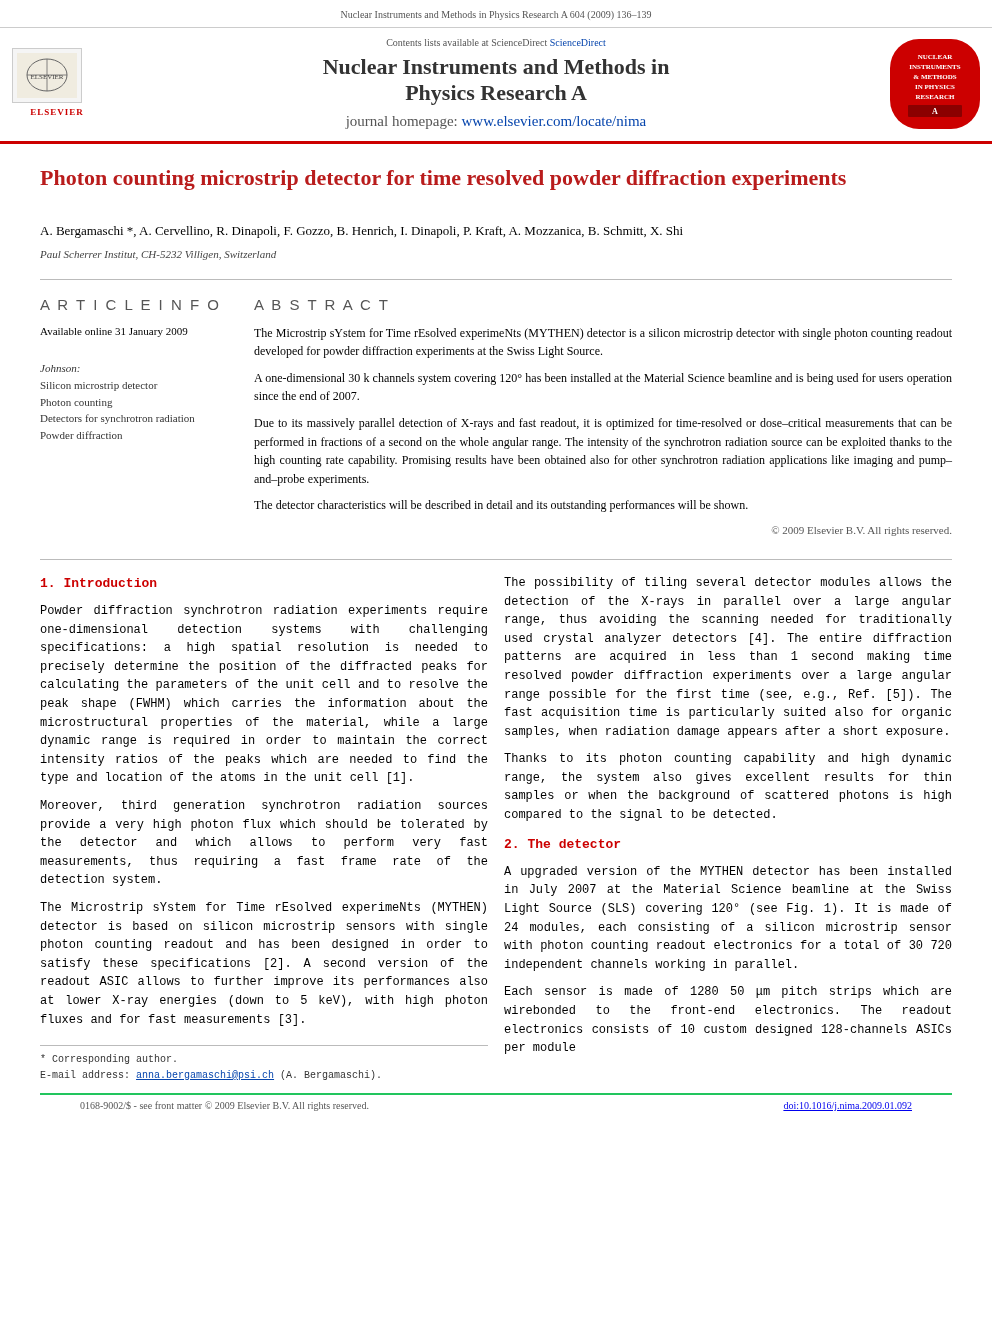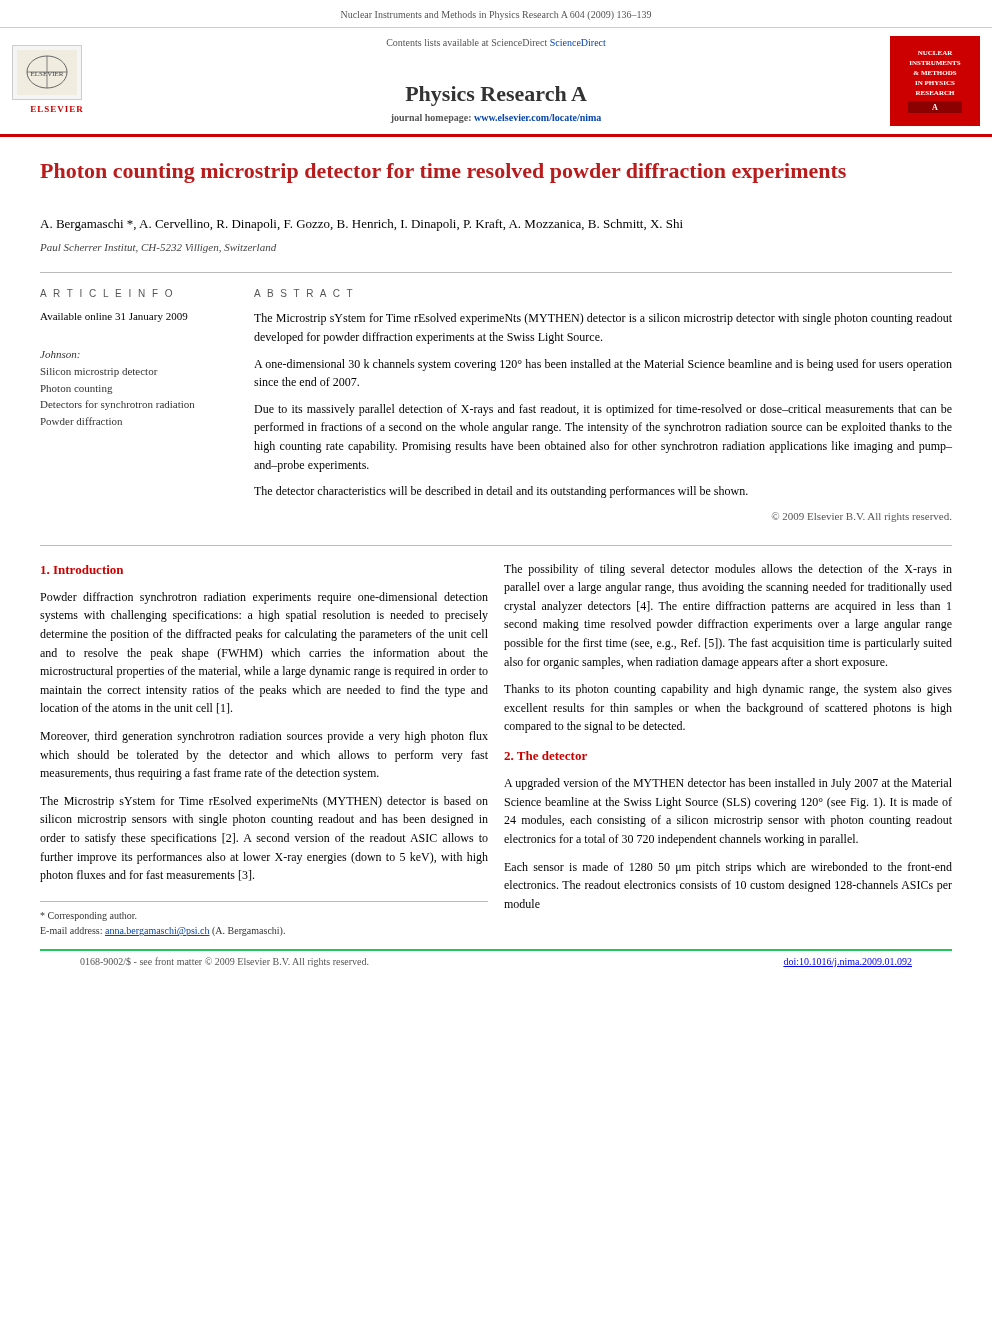--- a/index.html
+++ b/index.html
@@ -64,40 +64,40 @@
     }
     .contents-line a { color: #0645ad; text-decoration: none; }
     .journal-title-main {
       font-size: 22px;
       font-weight: bold;
       color: #333;
       line-height: 1.2;
       margin-bottom: 4px;
     }
     .journal-homepage {
-      font-size: 10px;
-      color: #555;
-      font-weight: bold;
+      font-size: 15px;
+      color: #555;
     }
     .journal-homepage a { color: #0645ad; text-decoration: none; }
     .journal-logo-right {
       width: 90px;
       flex-shrink: 0;
       background: #c00;
       height: 90px;
       display: flex;
       flex-direction: column;
       align-items: center;
       justify-content: center;
       color: #fff;
       font-size: 7px;
       text-align: center;
       padding: 4px;
       line-height: 1.4;
       font-weight: bold;
+      border-radius: 29px;
     }
 
     
     .main-content {
       padding: 20px 40px;
     }
 
     
     .article-title {
       font-size: 22px;
@@ -132,21 +132,21 @@
       display: flex;
       gap: 24px;
       margin-bottom: 20px;
     }
 
     .article-info {
       width: 190px;
       flex-shrink: 0;
     }
     .section-heading {
-      font-size: 10px;
+      font-size: 15px;
       letter-spacing: 2px;
       text-transform: uppercase;
       color: #555;
       margin-bottom: 8px;
       font-weight: normal;
       font-family: Arial, sans-serif;
     }
     .info-item {
       font-size: 11px;
       margin-bottom: 3px;
@@ -176,20 +176,21 @@
       color: #555;
       text-align: right;
       margin-top: 8px;
     }
 
     
     .two-col {
       display: flex;
       gap: 16px;
       margin-top: 10px;
+      font-family: Liberation Mono, monospace;
     }
     .col-left, .col-right {
       flex: 1;
       font-size: 12px;
       line-height: 1.55;
       text-align: justify;
     }
 
     .section-title {
       font-size: 13px;
@@ -247,21 +248,21 @@
     </div>
     <div class="elsevier-label">ELSEVIER</div>
   </div>
 
   <div class="journal-center">
     <div class="contents-line">
       <span>Contents lists available at ScienceDirect</span>
       <a href="#"> ScienceDirect</a>
     </div>
     <div class="journal-title-main">
-      <br>
+      <span>Nuclear Instruments and Methods in</span><br>
       <span>Physics Research A</span>
     </div>
     <div class="journal-homepage">
       <span>journal homepage:</span>
       <a href="#">www.elsevier.com/locate/nima</a>
     </div>
   </div>
 
   <div class="journal-logo-right">
     <svg width="70" height="75" viewBox="0 0 70 75">

